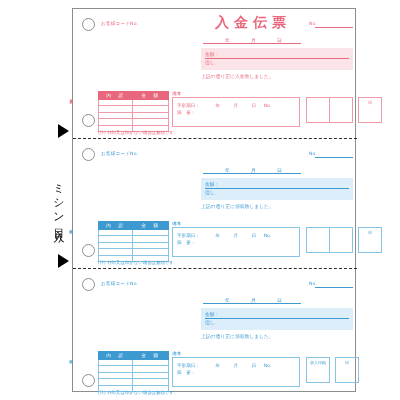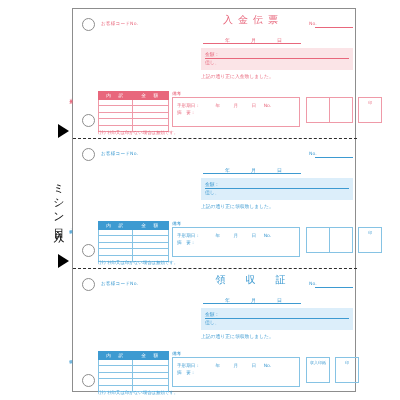--- a/index.html
+++ b/index.html
@@ -50,21 +50,21 @@
   .hole.top{left:9px;top:9px;}
   .hole.bot{left:9px;top:105px;}
 
   .cust{
     position:absolute;left:28px;top:12px;font-size:4.6px;letter-spacing:.2px;
     white-space:nowrap;
   }
 
   .title{
     position:absolute;left:128px;top:6px;width:104px;text-align:center;
-    font-size:10px;font-weight:normal;letter-spacing:5px;line-height:1;
+    font-size:14px;font-weight:bold;letter-spacing:5px;line-height:1;
   }
   .nolabel{
     position:absolute;left:236px;top:12px;font-size:4.6px;white-space:nowrap;
   }
   .noline{
     position:absolute;left:242px;top:18px;width:38px;height:0;
     border-top:.9px solid currentColor;
   }
 
   .datebar{
@@ -350,21 +350,20 @@
     </div>
 
     <div class="section sec3 blue">
       <div class="hole top"></div>
       <div class="hole bot"></div>
 
       <div class="edgemark" style="top:88px;">領収証</div>
 
       <div class="cust">お客様コードNo.</div>
 
-      <div class="title">領　収　証</div>
 
       <div class="nolabel">No.</div>
       <div class="noline"></div>
 
       <div class="datebar">
         <span class="y">年</span>
         <span class="m">月</span>
         <span class="d">日</span>
         <div class="dl"></div>
       </div>

